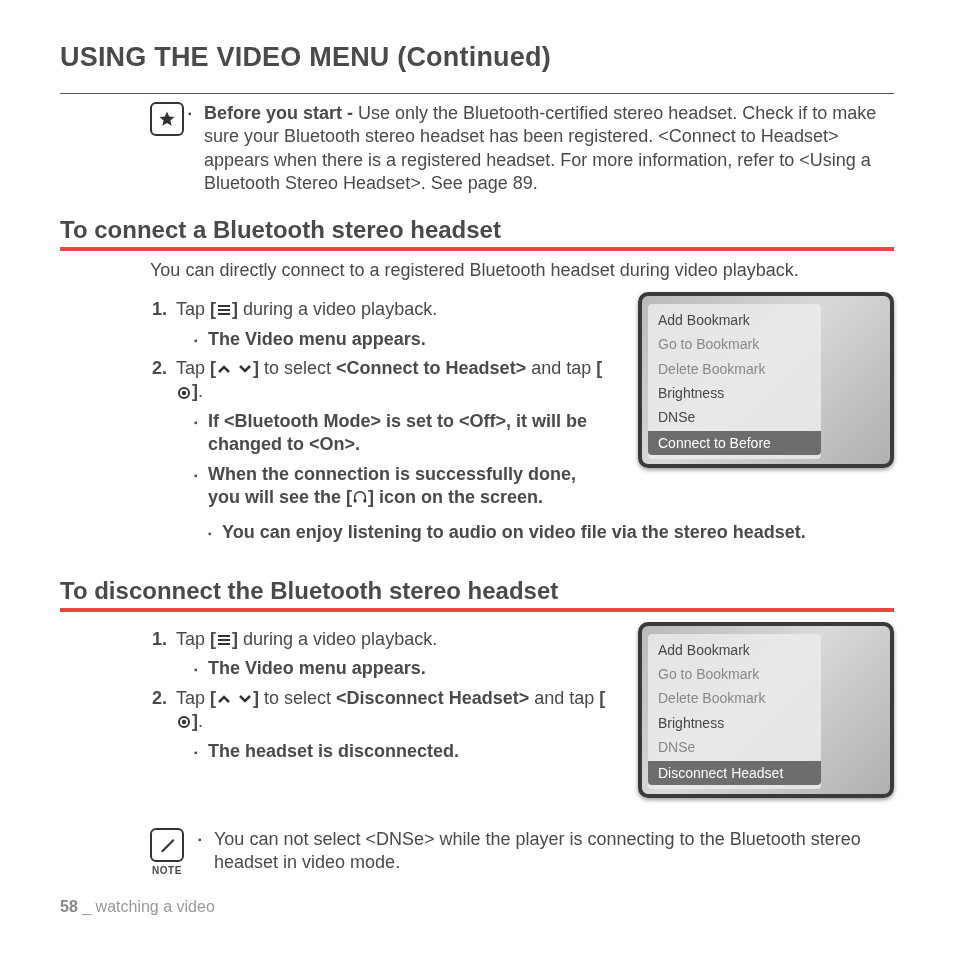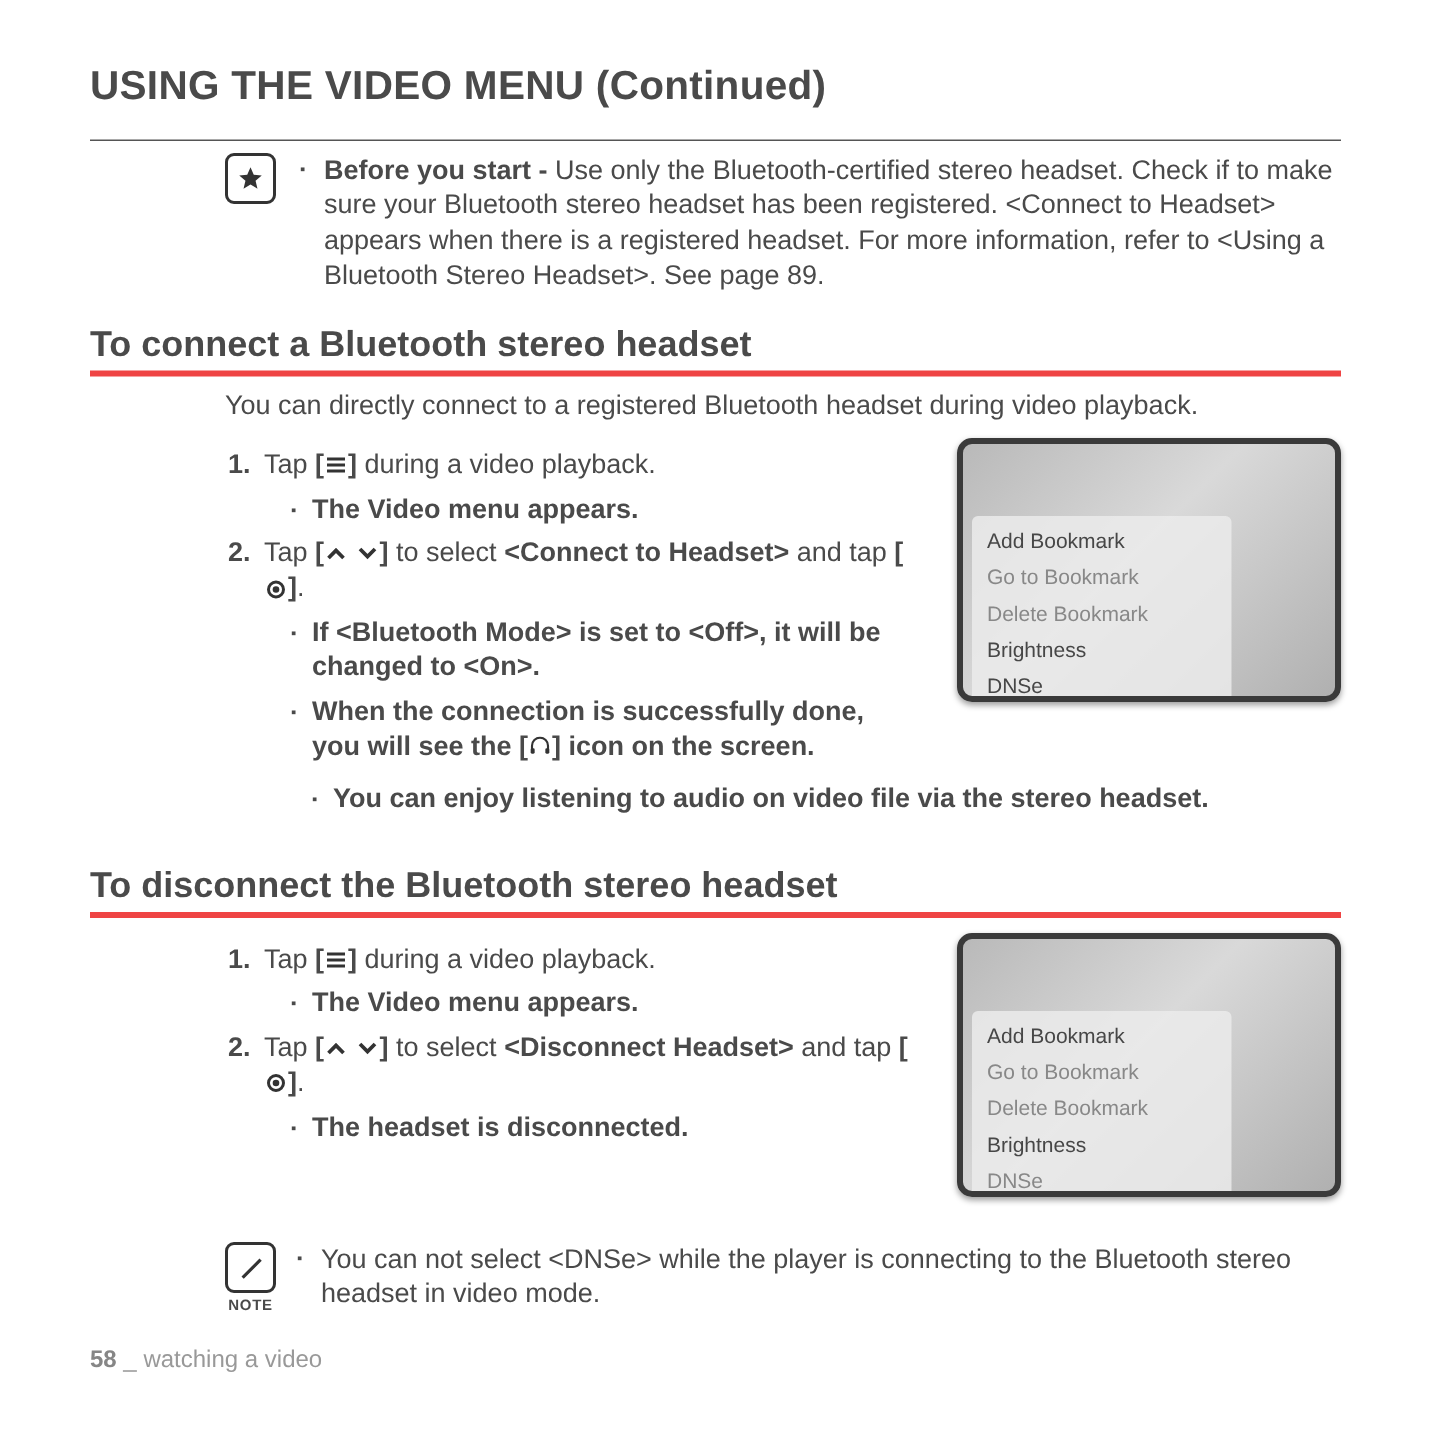--- a/index.html
+++ b/index.html
@@ -23,21 +23,21 @@
   }
   h2 {
     font-size: 24px;
     font-weight: bold;
     margin: 18px 0 4px 0;
     border-bottom: 4px solid #ef4444;
     padding-bottom: 2px;
   }
   .star-row {
     display: flex;
-    gap: 16px;
+    gap: 4px;
     margin-top: 8px;
     margin-bottom: 10px;
     padding-left: 90px;
   }
   .star-icon {
     flex: 0 0 auto;
     width: 30px; height: 30px;
     border: 2px solid #333;
     border-radius: 6px;
     display:flex; align-items:center; justify-content:center;
@@ -139,21 +139,20 @@
   }
   .device .menu {
     position:absolute;
     left:6px; top:8px;
     width:173px;
     background:rgba(235,235,235,0.85);
     border-radius:4px;
     padding:4px 0;
     font-size:14px;
     color:#888;
-    margin-top:40px;
   }
   .device .menu div {
     padding:3px 10px;
   }
   .device .menu .active {
     color:#474747;
   }
   .device .menu .highlight {
     background:#6d6d6d;
     color:#fff;

